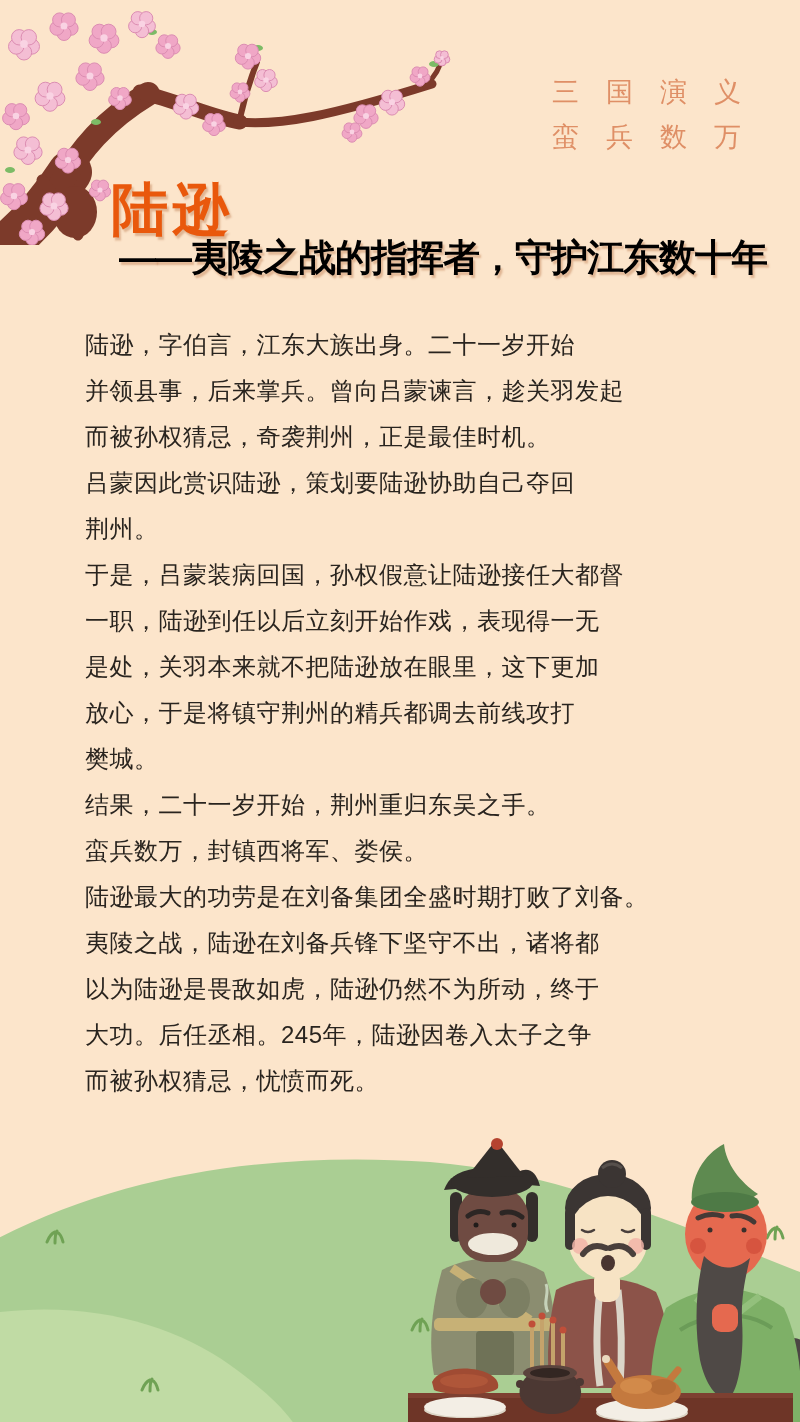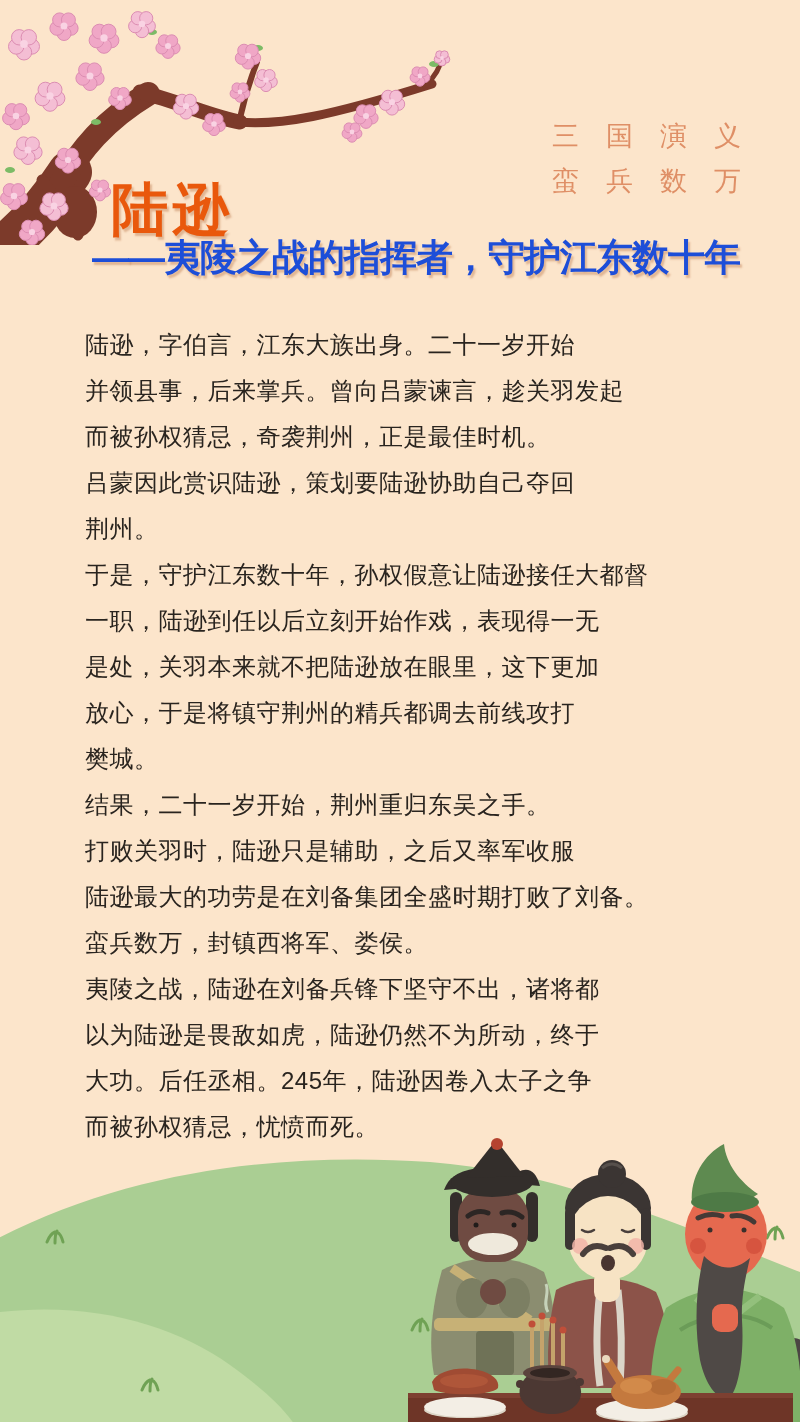--- a/index.html
+++ b/index.html
@@ -6,23 +6,23 @@
   .page{
     position:relative;
     width:800px;height:1422px;
     overflow:hidden;
     background:#FCE5CB;
     font-family:"Liberation Sans",sans-serif;
   }
   .blossom-svg{position:absolute;left:0;top:0;z-index:1;}
   .series-caption{
     position:absolute;left:552px;top:70px;z-index:2;
-    font-family:Liberation Mono, monospace;
+    font-family:Liberation Sans, sans-serif;
     font-size:27px;line-height:45px;letter-spacing:27px;
-    color:#DF8F66;white-space:nowrap;margin-top:46px;
+    color:#DF8F66;white-space:nowrap;
   }
   .page-title{
     position:absolute;left:95px;top:156px;z-index:3;margin:16px;
     font-size:57px;font-weight:bold;letter-spacing:4px;
     color:#E9580C;white-space:nowrap;
     text-shadow:2px 3px 2px rgba(160,70,15,0.30);
   }
   .page-subtitle{
     position:absolute;left:92px;top:233px;z-index:3;
     font-size:37px;font-weight:bold;letter-spacing:-1px;
@@ -261,21 +261,21 @@
         </g>
       </g>
   </svg>
 
   <div class="series-caption" style="color: rgb(223, 143, 102);">
     <div>三国演义</div>
     <div>蛮兵数万</div>
   </div>
 
   <h1 class="page-title" style="color: rgb(233, 88, 12);">陆逊</h1>
-  <div class="page-subtitle" style="color: #1d4ed8;">——夷陵之战的指挥者，守护江东数十年</div>
+  <div class="page-subtitle" style="color: #000000; margin-left: 27px;">——夷陵之战的指挥者，守护江东数十年</div>
 
   <svg class="hills-svg" width="800" height="292" viewBox="0 0 800 292">
     <path d="M -20,118 C 120,40 280,22 430,32 C 560,42 680,95 820,150 L 820,300 L -20,300 Z" fill="#AACE93"></path>
     <path d="M -20,185 C 80,168 170,192 230,235 C 262,258 285,278 298,300 L -20,300 Z" fill="#C0DBA4"></path>
     <g id="grass-layer" stroke="#6FA254" stroke-width="3" stroke-linecap="round" fill="none">
         <g>
           <path d="M 47,112 q 3,-8 8,-10 M 55,113 q 0,-9 2,-12 M 63,112 q -2,-8 -6,-10"></path>
         </g>
         <g>
           <path d="M 142,260 q 3,-8 8,-10 M 150,261 q 0,-9 2,-12 M 158,260 q -2,-8 -6,-10"></path>
@@ -394,28 +394,27 @@
       <ellipse cx="256" cy="256" rx="16" ry="8" fill="#D28A4A"></ellipse>
     </g>
   </svg>
 
   <div class="body-text" style="color: rgb(41, 36, 31);">
       <div class="body-line">陆逊，字伯言，江东大族出身。二十一岁开始</div>
       <div class="body-line">并领县事，后来掌兵。曾向吕蒙谏言，趁关羽发起</div>
       <div class="body-line">而被孙权猜忌，奇袭荆州，正是最佳时机。</div>
       <div class="body-line">吕蒙因此赏识陆逊，策划要陆逊协助自己夺回</div>
       <div class="body-line">荆州。</div>
-      <div class="body-line">于是，守护江东数十年，孙权假意让陆逊接任大都督</div>
+      <div class="body-line">于是，吕蒙装病回国，孙权假意让陆逊接任大都督</div>
       <div class="body-line">一职，陆逊到任以后立刻开始作戏，表现得一无</div>
       <div class="body-line">是处，关羽本来就不把陆逊放在眼里，这下更加</div>
       <div class="body-line">放心，于是将镇守荆州的精兵都调去前线攻打</div>
       <div class="body-line">樊城。</div>
       <div class="body-line">结果，二十一岁开始，荆州重归东吴之手。</div>
-      <div class="body-line">打败关羽时，陆逊只是辅助，之后又率军收服</div>
+      <div class="body-line">蛮兵数万，封镇西将军、娄侯。</div>
       <div class="body-line">陆逊最大的功劳是在刘备集团全盛时期打败了刘备。</div>
-      <div class="body-line">蛮兵数万，封镇西将军、娄侯。</div>
       <div class="body-line">夷陵之战，陆逊在刘备兵锋下坚守不出，诸将都</div>
       <div class="body-line">以为陆逊是畏敌如虎，陆逊仍然不为所动，终于</div>
       <div class="body-line">大功。后任丞相。245年，陆逊因卷入太子之争</div>
       <div class="body-line">而被孙权猜忌，忧愤而死。</div>
     </div>
 
 </div>
 
 </body></html>

